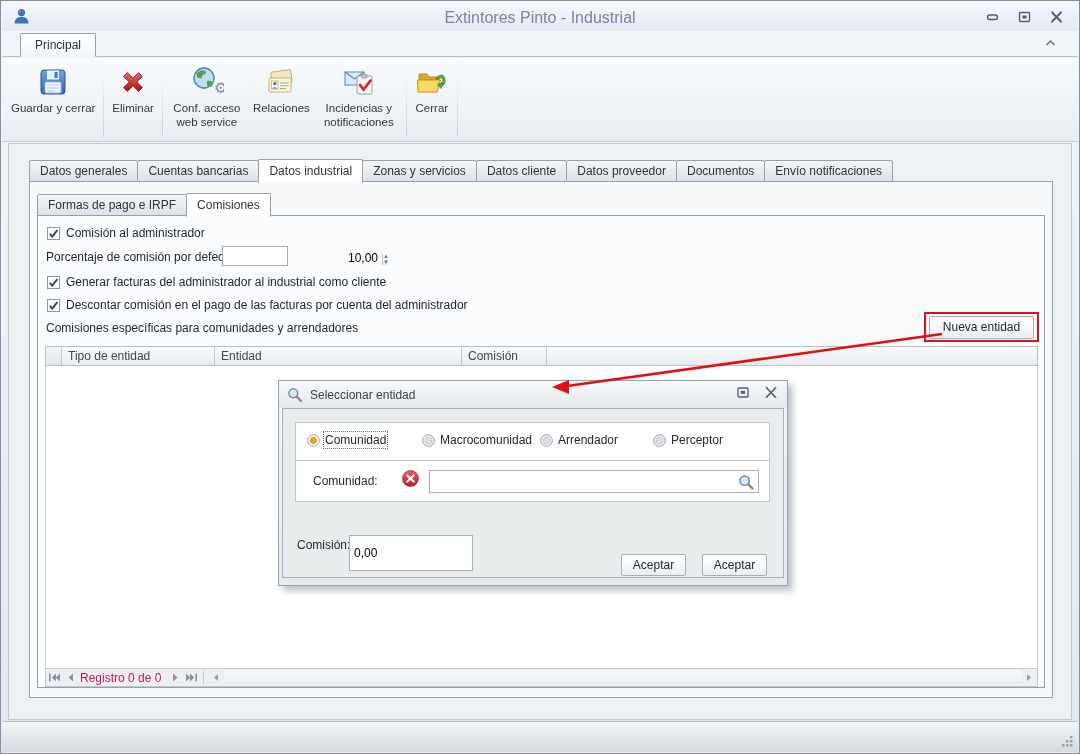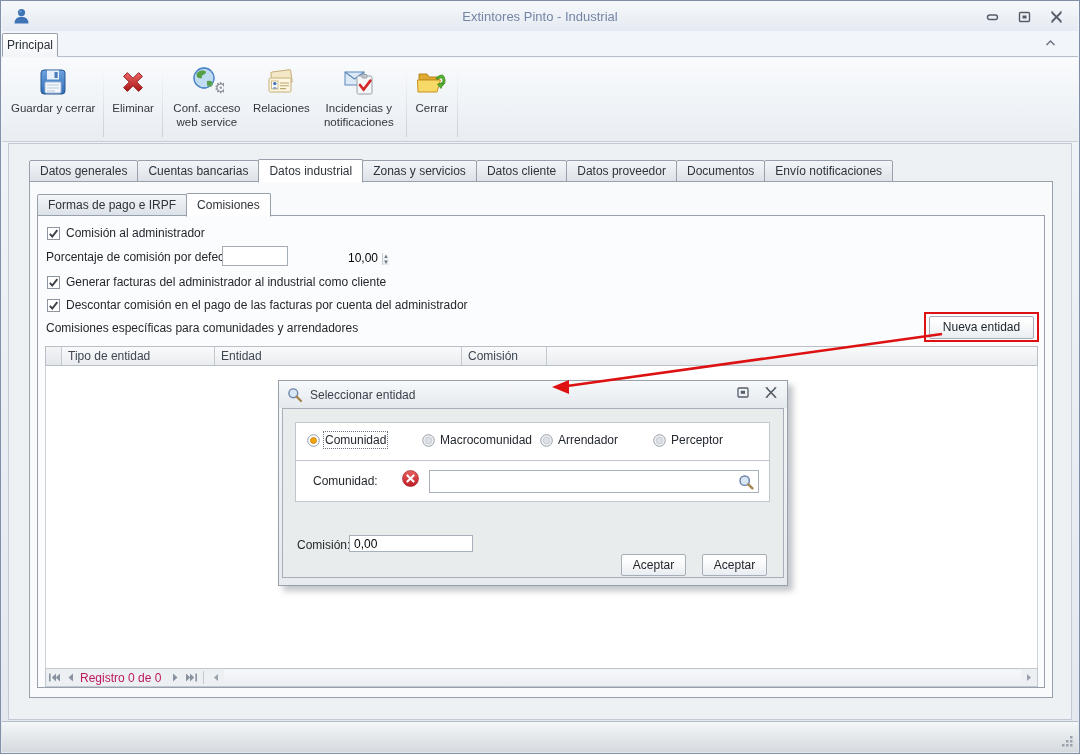--- a/index.html
+++ b/index.html
@@ -5,27 +5,27 @@
   * { margin:0; padding:0; box-sizing:border-box; }
   html,body { width:1080px; height:754px; }
   body { font-family:"Liberation Sans", sans-serif; font-size:12px; color:#23282e; background:#dfe4ea; position:relative; overflow:hidden; }
 
   .window { position:absolute; inset:0; border:1px solid #8190a6; background:linear-gradient(#f3f6fa,#e3e8ef); }
 
   
   .titlebar { position:absolute; left:1px; right:1px; top:1px; height:29px;
     background:linear-gradient(#f6f8fb,#e4eaf1); }
   .app-icon { position:absolute; left:10px; top:5px; }
-  .win-title { position:absolute; left:0; right:0; top:7px; text-align:center; color:#7585a5; font-size:13px; }
+  .win-title { position:absolute; left:0; right:0; top:7px; text-align:center; color:#7585a5; font-size:16px; }
   .win-ctrls { position:absolute; right:14px; top:7px; display:flex; gap:16px; }
   .wbtn { width:16px; height:15px; display:flex; align-items:center; justify-content:center; }
 
   
   .tabrow { position:absolute; left:1px; right:1px; top:30px; height:26px; border-bottom:1px solid #b7bfc9; }
-  .ribbon-tab { position:absolute; left:0; bottom:-1px; height:24px; line-height:22px; padding:0 4px;
+  .ribbon-tab { position:absolute; left:18px; bottom:-1px; height:24px; line-height:22px; padding:0 14px;
     background:linear-gradient(#ffffff,#f2f5f8); border:1px solid #98a1ab; border-bottom:1px solid #f4f6f9;
     border-radius:2px 2px 0 0; color:#2b3138; z-index:2; }
   .ribbon-collapse { position:absolute; right:20px; top:6px; }
 
   .ribbon { position:absolute; left:1px; right:1px; top:57px; height:84px;
     background:linear-gradient(#f9fbfd,#e9edf2); border-bottom:1px solid #c6cdd5; display:flex; padding:2px 4px; }
   .rbtn { display:flex; flex-direction:column; align-items:center; padding:5px 5px 0 5px; border-radius:2px; }
   .rbtn .ricon { width:34px; height:34px; display:flex; align-items:center; justify-content:center; }
   .rbtn .rlabel { margin-top:3px; font-size:11.5px; line-height:1.18; text-align:center; color:#33383f; white-space:pre-line; }
   .rsep { width:1px; margin:2px 3px; background:linear-gradient(#fdfdfe,#c9d0d8); }
@@ -80,21 +80,21 @@
   .dlg-client { position:absolute; left:3px; right:3px; top:27px; bottom:7px; border:1px solid #a6aeb8; background:#e9eced; }
   .groupbox { position:absolute; left:12px; width:475px; background:#fff; border:1px solid #c0c6cd; }
   .gb-radios { top:13px; height:45px; display:flex; align-items:center; }
   .gb-field { top:51px; height:42px; }
   .radio { position:absolute; display:flex; align-items:center; gap:5px; top:10px; }
   .rlabel-focus { outline:1px dotted #6a737d; outline-offset:1px; }
   .fld-label { position:absolute; color:#1f2429; }
   .entity-input { position:absolute; left:133px; top:9px; width:330px; height:23px; border:1px solid #a8b0b9; background:#fff; }
   .entity-input input { position:absolute; inset:0; border:0; outline:0; background:transparent; font:12px "Liberation Sans",sans-serif; padding:0 24px 0 4px; }
   .entity-mag { position:absolute; right:3px; top:3px; }
-  .comision-input { position:absolute; left:66px; top:126px; width:124px; height:17px; border:1px solid #a8b0b9; background:#fff; }
+  .comision-input { position:absolute; left:66px; top:126px; width:124px; height:36px; border:1px solid #a8b0b9; background:#fff; }
   .comision-input input { position:absolute; inset:0; border:0; outline:0; background:transparent; font:12px "Liberation Sans",sans-serif; padding:0 4px; }
   .dlg-btn { position:absolute; top:145px; width:65px; height:22px; line-height:20px; }
 
   
   .statusbar { position:absolute; left:1px; right:1px; bottom:1px; height:31px; border-top:1px solid #b6bdc6;
     background:linear-gradient(#f4f6f8,#d5dadf); }
   .grip { position:absolute; right:4px; bottom:4px; }
 
   
   .anno-rect { position:absolute; left:923px; top:311px; width:115px; height:30px; border:2px solid #dd1111; z-index:20; }

